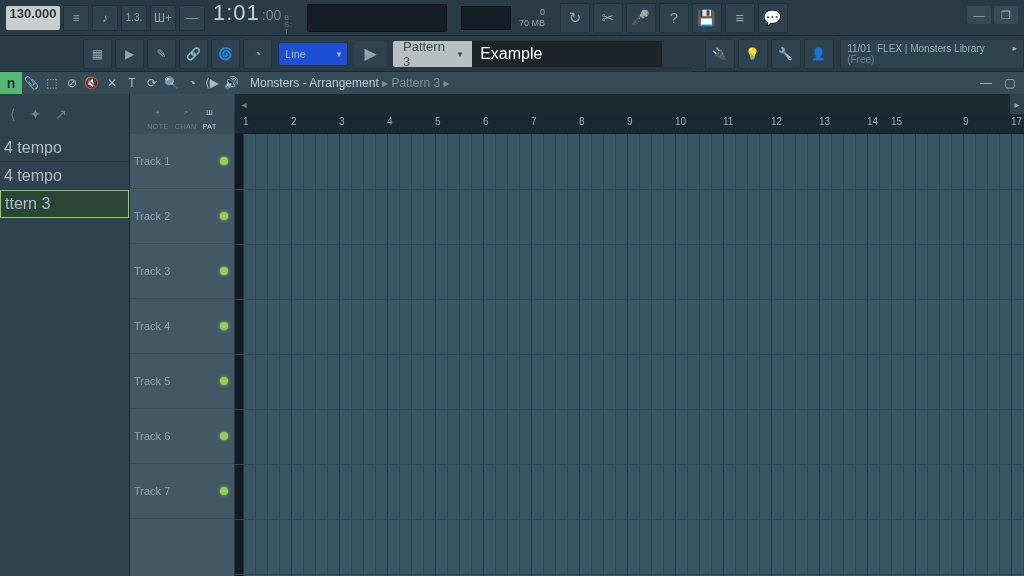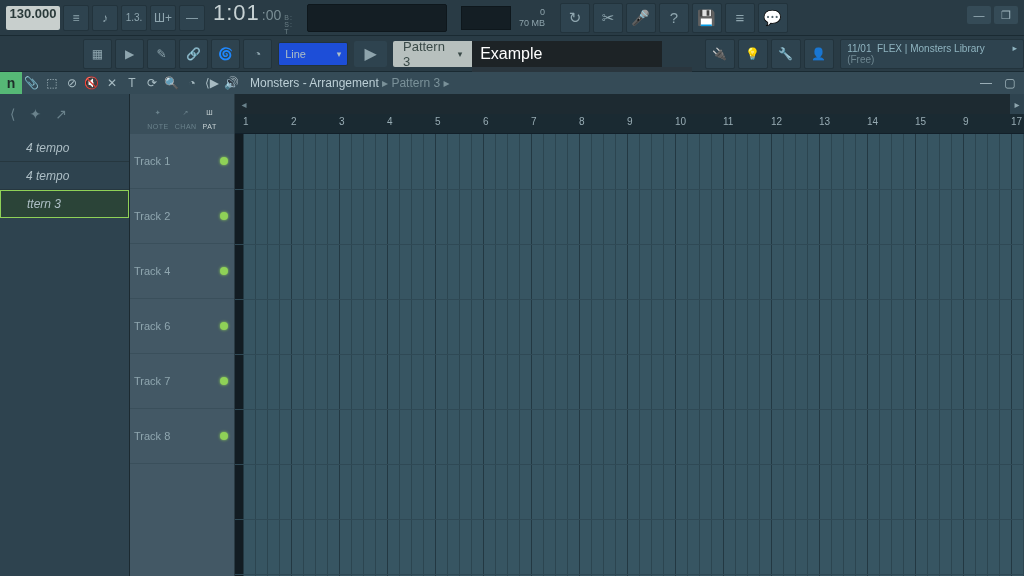--- a/index.html
+++ b/index.html
@@ -35,21 +35,21 @@
 .flex-info .row2 { color:#6f8892;}
 .top3 { height:22px; background:#354b57; display:flex; align-items:center; position:relative; }
 .top3 .logo { width:22px; height:22px; background:#56b876; color:#1f2e2a; font-weight:bold; font-size:14px; display:flex; align-items:center; justify-content:center;}
 .top3 .ic { width:20px; height:20px; color:#a7bbc2; display:flex; align-items:center; justify-content:center; font-size:12px; cursor:pointer;}
 .top3 .title { margin-left:8px; color:#bccfd6; font-size:12px;}
 .top3 .crmb { color:#7a9199; font-size:12px;}
 .top3 .wright { position:absolute; right:4px; display:flex; gap:4px;}
 .content { position:absolute; top:94px; bottom:0; left:0; right:0; display:flex; }
 .sidebar { width:130px; background:#2e434f; border-right:1px solid #1b2930;}
 .sidebar .stabs { height:40px; display:flex; align-items:center; gap:14px; padding-left:10px; color:#6a828c; font-size:14px;}
-.sitem { height:28px; color:#aebfc6; font-size:12px; padding:0 26px; display:flex; align-items:center; border-bottom:1px solid #26373f; cursor:pointer;font-style:italic;}
+.sitem { height:28px; color:#aebfc6; font-size:16px; padding:0 4px; display:flex; align-items:center; border-bottom:1px solid #26373f; cursor:pointer;}
 .sitem.sel { border:1px solid #8fd157; background:#2b4438; }
 .trackcol { width:105px; background:#435865; border-right:1px solid #2a3b44;}
 .trackhead { height:40px; background:#3a4f5b; display:flex; align-items:flex-end; justify-content:center; gap:6px; padding-bottom:4px;}
 .trackhead .th { font-size:7px; letter-spacing:0.5px; color:#6a828c; display:flex; flex-direction:column; align-items:center; gap:2px;}
 .trackhead .th.on { color:#c7d2d4;}
 .trackhead .th svg,.trackhead .th .gl{ height:12px;}
 .trackrow { height:55px; display:flex; align-items:center; justify-content:space-between; padding:0 6px 0 4px; color:#8fa6af; font-size:11px; border-bottom:1px solid #3a4f5b;}
 .trackrow .dot { width:8px; height:8px; border-radius:50%; background:#8fd157; box-shadow:0 0 3px #8fd157;}
 .playlist { flex:1; position:relative; overflow:hidden;}
 .pl-top { height:20px; background:#1d2a31; display:flex; align-items:center;}
@@ -198,33 +198,37 @@
     <div id="trackrows">
         <div class="trackrow">
           <span>Track 1</span>
           <span class="dot"></span>
         </div>
         <div class="trackrow">
           <span>Track 2</span>
           <span class="dot"></span>
         </div>
         <div class="trackrow">
+          <span>Track 3</span>
+          <span class="dot"></span>
+        </div>
+        <div class="trackrow">
           <span>Track 4</span>
           <span class="dot"></span>
         </div>
         <div class="trackrow">
+          <span>Track 5</span>
+          <span class="dot"></span>
+        </div>
+        <div class="trackrow">
           <span>Track 6</span>
           <span class="dot"></span>
         </div>
         <div class="trackrow">
           <span>Track 7</span>
-          <span class="dot"></span>
-        </div>
-        <div class="trackrow">
-          <span>Track 8</span>
           <span class="dot"></span>
         </div>
       </div>
   </div>
 
   <div class="playlist">
     <div class="pl-top">
       <div class="arr">◂</div>
       <div style="flex:1"></div>
       <div class="scroll-r">▸</div>
@@ -237,21 +241,21 @@
         <span class="num" style="left: 200px;">5</span>
         <span class="num" style="left: 248px;">6</span>
         <span class="num" style="left: 296px;">7</span>
         <span class="num" style="left: 344px;">8</span>
         <span class="num" style="left: 392px;">9</span>
         <span class="num" style="left: 440px;">10</span>
         <span class="num" style="left: 488px;">11</span>
         <span class="num" style="left: 536px;">12</span>
         <span class="num" style="left: 552px; margin-left: 32px;">13</span>
         <span class="num" style="left: 632px;">14</span>
-        <span class="num" style="left: 680px;">15</span>
+        <span class="num" style="left: 656px;">15</span>
         <span class="num" style="left: 728px;">9</span>
         <span class="num" style="left: 776px;">17</span>
       </div>
     <div class="grid" id="grid">
       <div class="startbar"></div>
     <div class="vline bar" style="left: 8px;"></div>
         <div class="vline" style="left: 20px;"></div>
         <div class="vline" style="left: 32px;"></div>
         <div class="vline" style="left: 44px;"></div>
         <div class="vline bar" style="left: 56px;"></div>

